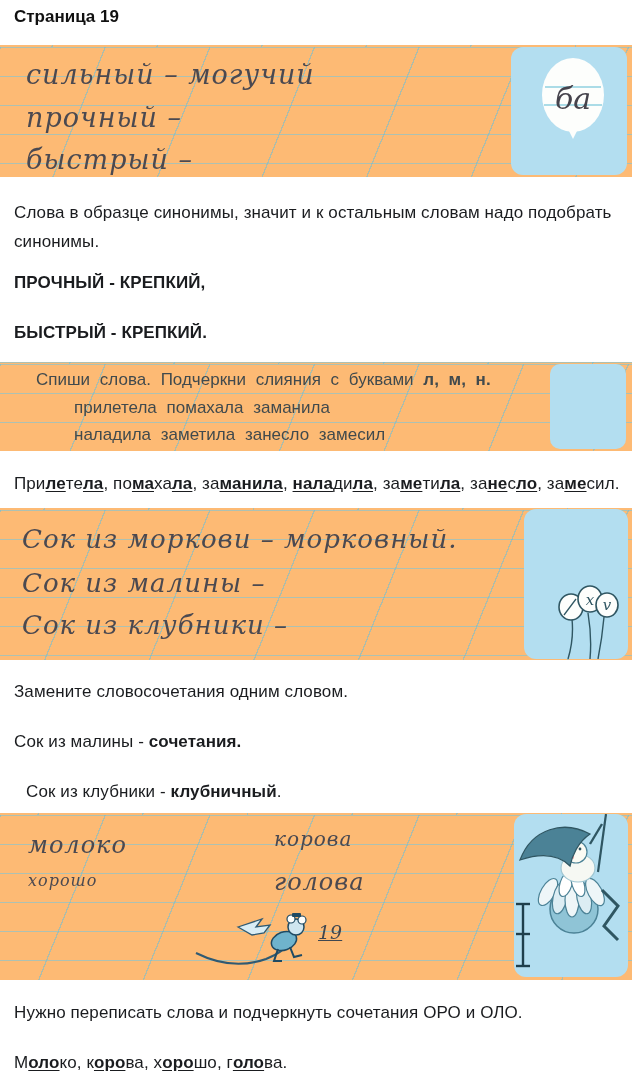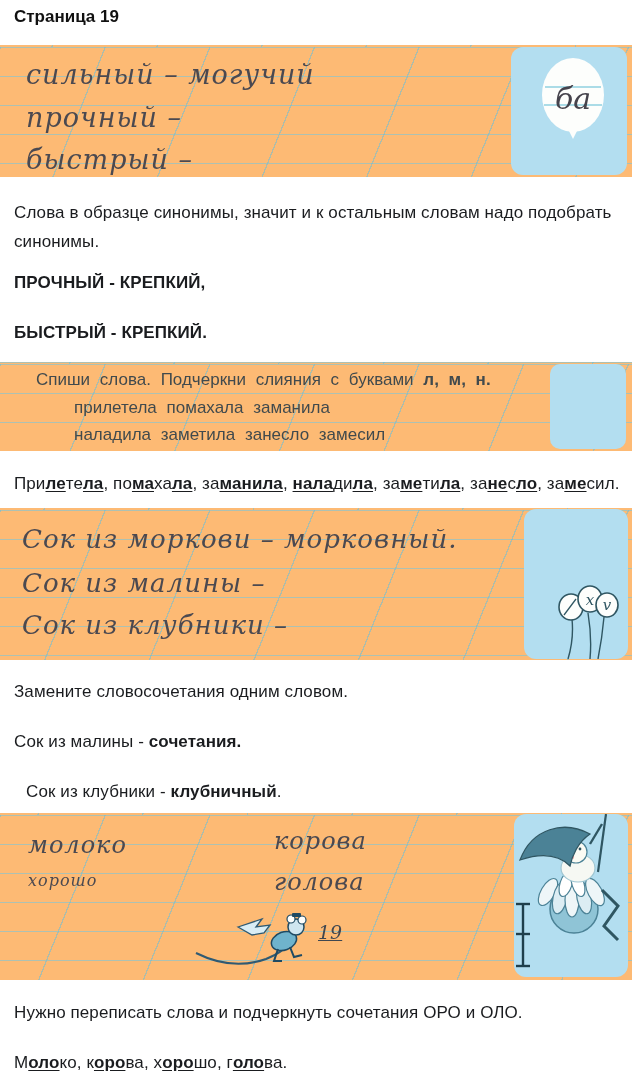--- a/index.html
+++ b/index.html
@@ -87,21 +87,21 @@
   <div class="abs para" style="left:14px;top:677px;">Замените словосочетания одним словом.</div>
 
   <div class="abs para" style="left:14px;top:727px;"><span class="useg">Сок из малины - </span><span class="useg" style="font-weight: 700;">сочетания.</span></div>
 
   <div class="abs para" style="left:14px;top:777px;margin-left:12px;"><span class="useg">Сок из клубники - </span><span class="useg" style="font-weight: 700;">клубничный</span><span class="useg">.</span></div>
 
   <div class="scan" style="top:813px;height:167px;">
     <div class="ruling"></div>
     <div class="hw cursive" style="left:28px;top:18px;font-size:24px;">молоко</div>
     <div class="hw cursive" style="left:28px;top:58px;font-size:16px;">хорошо</div>
-    <div class="hw cursive" style="left:274px;top:14px;font-size:24px;">корова</div>
+    <div class="hw cursive" style="left:274px;top:14px;font-size:20px;">корова</div>
     <div class="hw cursive" style="left:274px;top:55px;font-size:24px;">голова</div>
 
     <svg class="abs" style="left:192px;top:96px;" width="132" height="64" viewBox="0 0 132 64">
       <path d="M4,44 Q40,62 74,50 Q94,42 100,30" stroke="#2f5a73" stroke-width="2" fill="none"></path>
       <path d="M46,18 L70,10 L64,18 L78,16 L72,24 L60,26 Z" fill="#d9edf5" stroke="#2f5a73" stroke-width="1.3"></path>
       <ellipse cx="92" cy="32" rx="13" ry="9" transform="rotate(-20 92 32)" fill="#6fb3cc" stroke="#1f4a63" stroke-width="1.5"></ellipse>
       <circle cx="104" cy="18" r="8" fill="#cfe6f0" stroke="#1f4a63" stroke-width="1.5"></circle>
       <circle cx="99" cy="10" r="4" fill="#fdfefc" stroke="#1f4a63" stroke-width="1.2"></circle>
       <circle cx="110" cy="11" r="4" fill="#fdfefc" stroke="#1f4a63" stroke-width="1.2"></circle>
       <rect x="100" y="4" width="9" height="4" rx="1" fill="#1f4a63"></rect>

